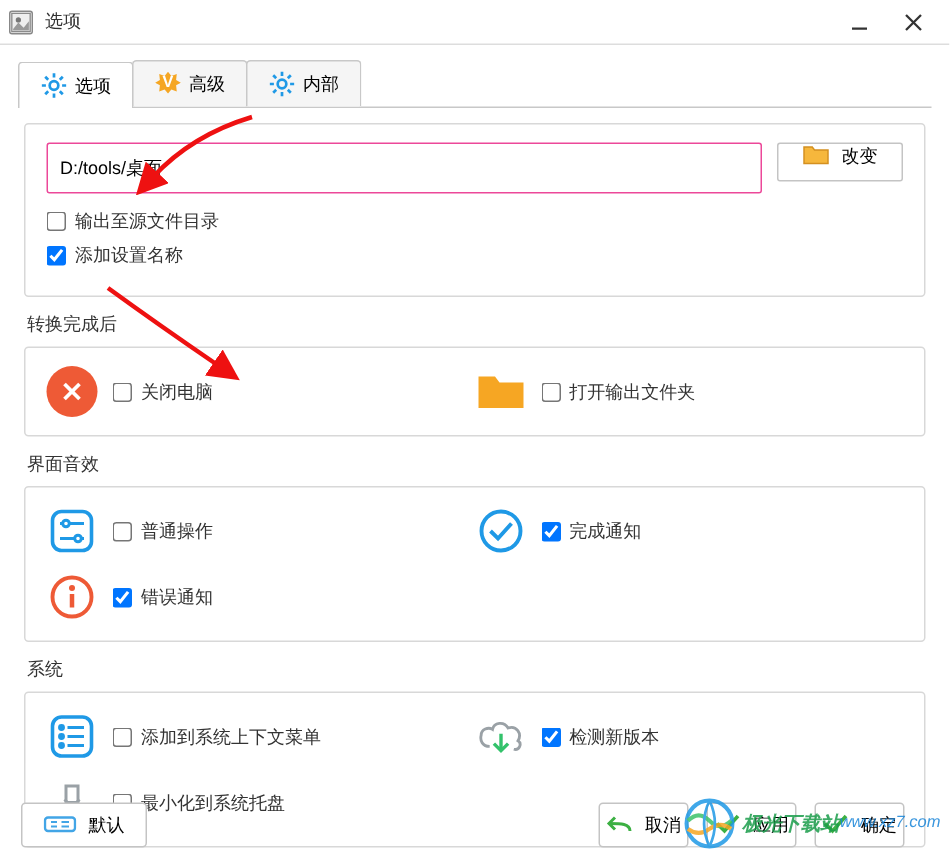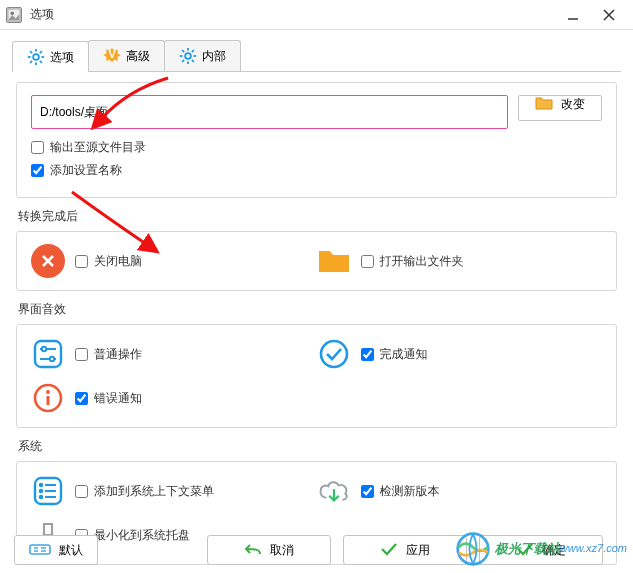--- a/index.html
+++ b/index.html
@@ -27,21 +27,21 @@
 
   .check-row { display: flex; align-items: center; gap: 6px; margin: 6px 0; color: #333; }
   input[type=checkbox] { width: 13px; height: 13px; cursor:pointer; }
 
   .two-col { display: flex; }
   .two-col .col { flex: 1; display: flex; align-items: center; gap: 10px; }
   .big-icon { width: 34px; height: 34px; border-radius: 50%; display:flex; align-items:center; justify-content:center; flex-shrink:0; }
   .folder-icon { width: 34px; height: 28px; display:flex; align-items:center; justify-content:center; flex-shrink:0; }
 
   .buttons-bar { position: absolute; bottom: 8px; left: 0; right: 16px; display: flex; align-items: center; padding: 0 14px; gap: 12px; }
-  .btn { height: 30px; border: 1px solid #c4c4c4; border-radius: 3px; background: #fff; display:flex; align-items:center; justify-content:center; gap:8px; cursor:pointer; padding: 0 36px; }
+  .btn { height: 30px; border: 1px solid #c4c4c4; border-radius: 3px; background: #fff; display:flex; align-items:center; justify-content:center; gap:8px; cursor:pointer; padding: 0 4px; }
   .btn.small { padding: 0 14px; }
   .spacer { flex: 1; }
 
   
   .arrow { position: absolute; pointer-events: none; z-index: 50; }
 
   
   .watermark { position: absolute; right: 6px; bottom: 6px; opacity: 0.85; pointer-events:none; display:flex; align-items:center; gap:4px; }
   .watermark .globe { width:36px; height:36px; }
   .watermark .wm-text { display:flex; flex-direction:row; line-height:1.1; }

